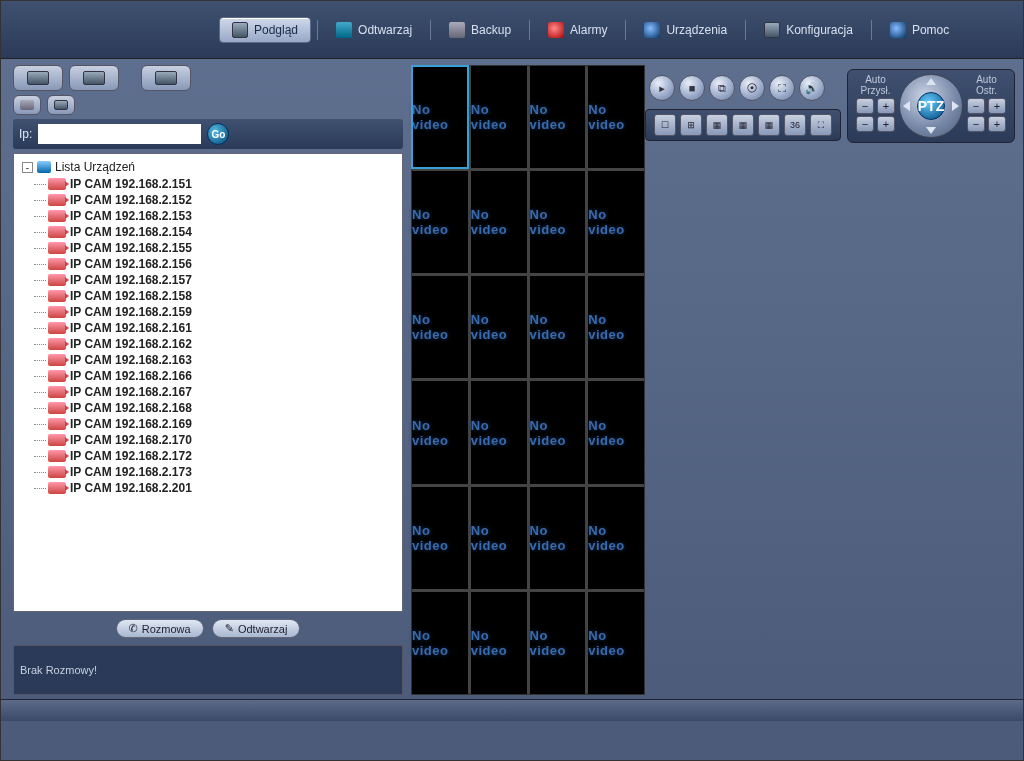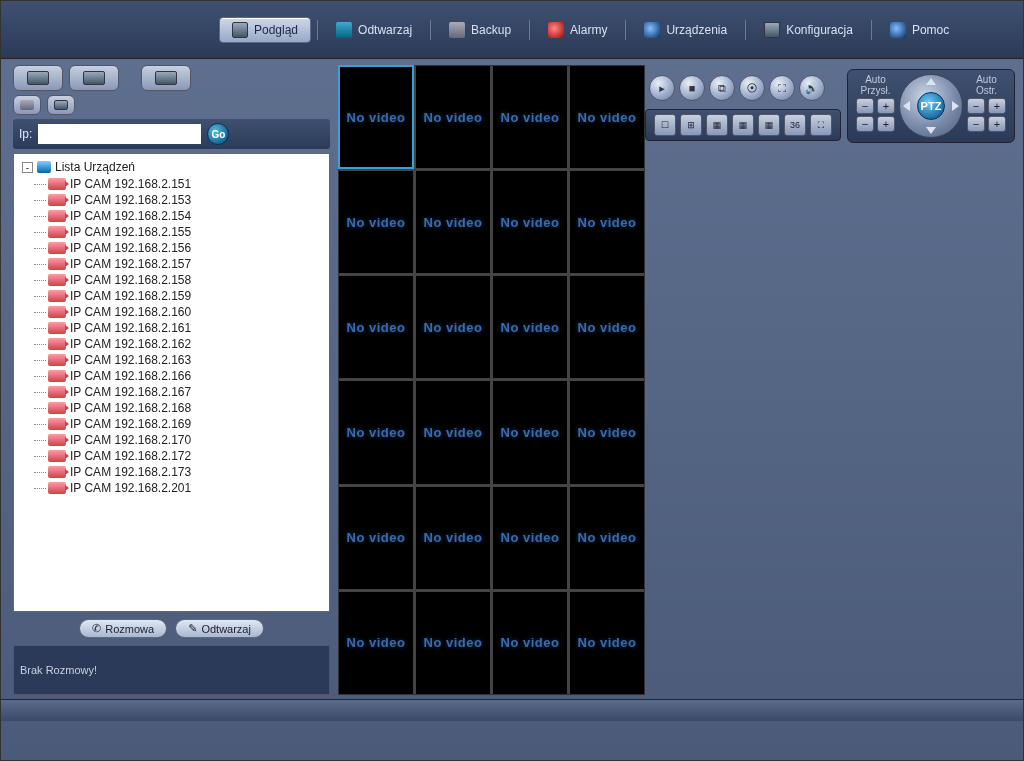--- a/index.html
+++ b/index.html
@@ -30,21 +30,21 @@
   .topbar .sep { width: 1px; height: 20px; background: #6a7a98; }
   .ticon { width: 16px; height: 16px; display: inline-block; border-radius: 2px; }
   .ticon.red   { background: radial-gradient(circle at 40% 40%, #f88, #a00); }
   .ticon.blue  { background: radial-gradient(circle at 40% 40%, #8bf, #036); }
   .ticon.teal  { background: linear-gradient(#4ac, #068); }
   .ticon.gray  { background: linear-gradient(#aab, #667); }
   .ticon.mon   { background: linear-gradient(#9ab, #456); border:1px solid #334; }
 
   .main { display: flex; height: 640px; }
   .sidebar {
-    width: 337px; padding: 6px 8px 4px 12px;
+    width: 410px; padding: 6px 8px 4px 12px;
     display: flex; flex-direction: column; gap: 4px;
   }
   .row { display: flex; gap: 6px; align-items: center; }
   .pillbtn {
     width: 50px; height: 26px;
     background: linear-gradient(#c8d0e0, #8898b8);
     border: 1px solid #556; border-radius: 6px;
     display:flex; align-items:center; justify-content:center;
   }
   .pillbtn .ticon.mon { width: 22px; height: 14px; border-radius:2px; }
@@ -80,20 +80,21 @@
     width:11px; height:11px; border:1px solid #888; font-size:10px; line-height:9px;
     text-align:center; color:#333; cursor:pointer;
   }
   .tree .root .ficon {
     width:14px; height:12px; background:linear-gradient(#8cf, #06a); border-radius:2px;
   }
   .tree ul { list-style:none; margin-left: 34px; }
   .tree li {
     display:flex; align-items:center; gap:4px; padding:1px 0; white-space:nowrap;
     position:relative;
+    font-weight:bold;
   }
   .tree li::before {
     content:""; position:absolute; left:-14px; top:50%; width:12px; height:1px;
     border-top:1px dotted #888;
   }
   .cam-icon {
     width:18px; height:12px; background:linear-gradient(#f9a, #c44);
     border-radius:2px; position:relative;
   }
   .cam-icon::after {
@@ -157,21 +158,21 @@
   }
   .ptz-wheel {
     width:64px; height:64px; border-radius:50%; position:relative;
     background: radial-gradient(circle at 40% 35%, #cdd6e6, #7a8aaa 55%, #4a5a78);
     border:1px solid #445;
   }
   .ptz-center {
     position:absolute; top:50%; left:50%; transform:translate(-50%,-50%);
     width:28px; height:28px; border-radius:50%;
     background: radial-gradient(circle at 40% 35%, #6cf, #047);
-    color:#fff; font-size:11px; font-weight:bold;
+    color:#fff; font-size:14px; font-weight:bold;
     display:flex; align-items:center; justify-content:center; border:1px solid #036;
   }
   .ptz-arrow {
     position:absolute; width:0; height:0; cursor:pointer;
   }
   .ptz-arrow.up    { top:3px; left:50%; transform:translateX(-50%); border-left:5px solid transparent; border-right:5px solid transparent; border-bottom:7px solid #dde4f0;}
   .ptz-arrow.down  { bottom:3px; left:50%; transform:translateX(-50%); border-left:5px solid transparent; border-right:5px solid transparent; border-top:7px solid #dde4f0;}
   .ptz-arrow.left  { left:3px; top:50%; transform:translateY(-50%); border-top:5px solid transparent; border-bottom:5px solid transparent; border-right:7px solid #dde4f0;}
   .ptz-arrow.right { right:3px; top:50%; transform:translateY(-50%); border-top:5px solid transparent; border-bottom:5px solid transparent; border-left:7px solid #dde4f0;}
   .appfoot {
@@ -257,20 +258,24 @@
           <span class="ficon"></span>
           <span>Lista Urządzeń</span>
         </div>
         <ul id="device-list">
             <li>
               <span class="cam-icon"></span>
               <span>IP CAM 192.168.2.151</span>
             </li>
             <li>
               <span class="cam-icon"></span>
+              <span>IP CAM 192.168.2.152</span>
+            </li>
+            <li>
+              <span class="cam-icon"></span>
               <span>IP CAM 192.168.2.153</span>
             </li>
             <li>
               <span class="cam-icon"></span>
               <span>IP CAM 192.168.2.154</span>
             </li>
             <li>
               <span class="cam-icon"></span>
               <span>IP CAM 192.168.2.155</span>
             </li>
@@ -282,24 +287,20 @@
               <span class="cam-icon"></span>
               <span>IP CAM 192.168.2.157</span>
             </li>
             <li>
               <span class="cam-icon"></span>
               <span>IP CAM 192.168.2.158</span>
             </li>
             <li>
               <span class="cam-icon"></span>
               <span>IP CAM 192.168.2.159</span>
-            </li>
-            <li>
-              <span class="cam-icon"></span>
-              <span>IP CAM 192.168.2.160</span>
             </li>
             <li>
               <span class="cam-icon"></span>
               <span>IP CAM 192.168.2.161</span>
             </li>
             <li>
               <span class="cam-icon"></span>
               <span>IP CAM 192.168.2.162</span>
             </li>
             <li>

